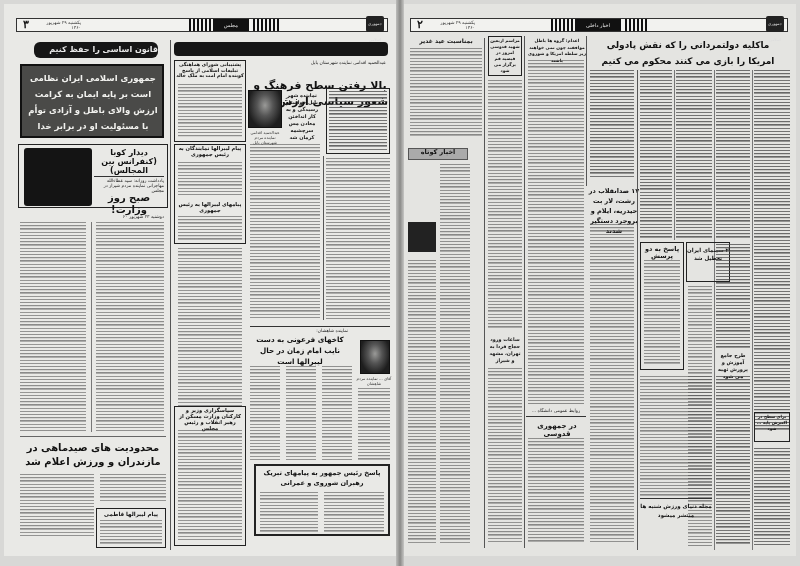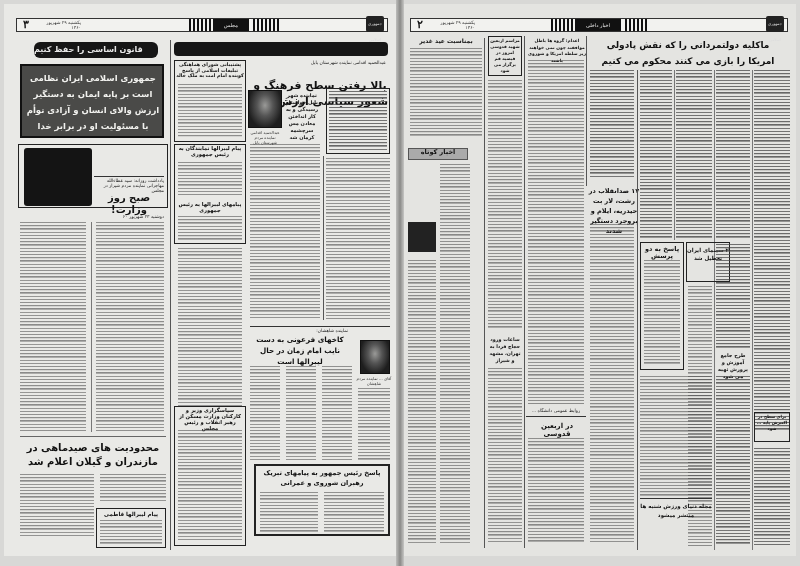--- a/index.html
+++ b/index.html
@@ -28,21 +28,21 @@
          opacity: 0.55; }
   .txt.dense { opacity: 0.75; }
   .vrule { position: absolute; width: 1px; background: #333; }
   .hrule { position: absolute; height: 1px; background: #333; }
   .box { position: absolute; border: 1px solid #222; }
   .boxthick { position: absolute; border: 2px solid #222; }
   .hl { position: absolute; direction: rtl; text-align: center; font-family: "DejaVu Sans", sans-serif; font-weight: bold; color: #111; line-height: 1.15; }
   .kicker { position: absolute; direction: rtl; text-align: right; font-size: 4.5px; color: #222; }
   .photo { position: absolute; background: radial-gradient(ellipse at 50% 40%, #9a9a98 0%, #555 35%, #1e1e1e 75%); border: 1px solid #111; }
   .caption { position: absolute; direction: rtl; font-size: 4px; color: #333; text-align: center; line-height: 5px; }
-  .banner-dark { position: absolute; background: #161616; color: #e8e8e8; direction: rtl; text-align: left; font-weight: bold; }
+  .banner-dark { position: absolute; background: #161616; color: #e8e8e8; direction: rtl; text-align: right; font-weight: bold; }
 </style>
 </head>
 <body>
 
 <div class="spread">
 
   <div class="page left">
 
     <div class="strip" style="left:12px; width:372px;">
       <span class="pgnum">۳</span>
@@ -63,36 +63,37 @@
           <i></i>
           <i></i>
           <i></i>
           <i></i>
         </span>
       <span class="logo">جمهوری اسلامی</span>
     </div>
 
     <div class="banner-dark" style="left:30px; top:38px; width:124px; height:16px; border-radius:6px; font-size:8px; line-height:16px;">قانون اساسی را حفظ کنیم</div>
     <div class="abs" style="left:16px; top:60px; width:144px; height:74px; background:#4a4a48; border:2px solid #111;">
-      <div class="hl" style="left:4px; top:4px; width:134px; color:#f1f1ee; font-size:8.5px; line-height:16px;">جمهوری اسلامی ایران نظامی است بر پایه ایمان به دستگیر ارزش والای انسان و آزادی توأم با مسئولیت او در برابر خدا</div>
+      <div class="hl" style="left:4px; top:4px; width:134px; color:#f1f1ee; font-size:8.5px; line-height:16px;">جمهوری اسلامی ایران نظامی است بر پایه ایمان به کرامت ارزش والای باطل و آزادی توأم با مسئولیت او در برابر خدا</div>
     </div>
 
     <div class="box" style="left:14px; top:140px; width:150px; height:64px;"></div>
     <div class="abs" style="left:20px; top:144px; width:68px; height:58px; background:#141414; border-radius:3px;"></div>
+    <div class="hl" style="left:90px; top:144px; width:70px; font-size:8px;">دیدار کوبا (کنفرانس بین المجالس)</div>
     <div class="hrule" style="left:90px; top:172px; width:70px;"></div>
     <div class="kicker" style="left:90px; top:174px; width:70px;">یادداشت روزانه: سید عطاءالله مهاجرانی نماینده مردم شیراز در مجلس</div>
     <div class="hl" style="left:90px; top:188px; width:70px; font-size:10px;">صبح روز وزارت!</div>
     <div class="kicker" style="left:110px; top:210px; width:50px;">دوشنبه ۲۳ شهریور ۶۰</div>
 
     <div class="txt" style="left:16px; top:218px; width:66px; height:210px;"></div>
     <div class="txt" style="left:92px; top:218px; width:68px; height:210px;"></div>
     <div class="vrule" style="left:87px; top:218px; height:210px; background:#777;"></div>
 
     <div class="hrule" style="left:16px; top:432px; width:146px; background:#666;"></div>
-    <div class="hl" style="left:16px; top:437px; width:146px; font-size:10px; line-height:14px;">محدودیت های صیدماهی در مازندران و گیلان اعلام شد</div>
+    <div class="hl" style="left:16px; top:437px; width:146px; font-size:10px; line-height:14px;">محدودیت های صیدماهی در مازندران و ورزش اعلام شد</div>
     <div class="txt" style="left:16px; top:470px; width:74px; height:64px;"></div>
     <div class="txt" style="left:96px; top:470px; width:66px; height:28px;"></div>
     <div class="box" style="left:92px; top:504px; width:70px; height:40px;"></div>
     <div class="hl" style="left:92px; top:507px; width:70px; font-size:5.5px;">پیام لیبرالها فاطمی</div>
     <div class="txt" style="left:96px; top:516px; width:62px; height:24px;"></div>
 
     <div class="vrule" style="left:166px; top:36px; height:510px; background:#555;"></div>
 
     <div class="abs" style="left:170px; top:38px; width:214px; height:14px; background:#161616; border-radius:4px;"></div>
 
@@ -177,21 +178,21 @@
     <div class="txt" style="left:84px; top:76px; width:34px; height:250px;"></div>
     <div class="hl" style="left:84px; top:332px; width:34px; font-size:4.8px; line-height:7px;">ساعات ورود حجاج فردا به تهران، مشهد و شیراز</div>
     <div class="txt" style="left:84px; top:364px; width:34px; height:176px;"></div>
     <div class="vrule" style="left:120px; top:32px; height:512px; background:#555;"></div>
 
     <div class="hl" style="left:124px; top:34px; width:58px; font-size:4.4px; line-height:6.5px;">اعدام: گروه ها باطل موافقند چون نمی خواهند زیر سلطه امریکا و شوروی باشند</div>
     <div class="txt" style="left:124px; top:56px; width:56px; height:180px;"></div>
     <div class="txt" style="left:124px; top:236px; width:56px; height:164px;"></div>
     <div class="kicker" style="left:124px; top:404px; width:56px; text-align:center;">روابط عمومی دانشگاه ...</div>
     <div class="hrule" style="left:122px; top:412px; width:60px;"></div>
-    <div class="hl" style="left:124px; top:418px; width:58px; font-size:7px;">در اربعین قدوسی</div>
+    <div class="hl" style="left:124px; top:418px; width:58px; font-size:7px;">در جمهوری قدوسی</div>
     <div class="txt" style="left:124px; top:434px; width:56px; height:104px;"></div>
 
     <div class="hl" style="left:182px; top:182px; width:56px; font-size:6.5px; line-height:10px;">۱۷ ضدانقلاب در رشت، لار بت حیدریه، ایلام و بروجرد دستگیر شدند</div>
     <div class="vrule" style="left:182px; top:32px; height:150px; background:#555;"></div>
 
     <div class="hl" style="left:194px; top:50px; width:180px; font-size:9px; line-height:14px;">امریکا را بازی می کنند محکوم می کنیم</div>
     <div class="hl" style="left:194px; top:34px; width:180px; font-size:9px; line-height:14px;">ماکلیه دولتمردانی را که نقش پادولی</div>
 
     <div class="txt dense" style="left:186px; top:66px; width:44px; height:108px;"></div>
     <div class="txt dense" style="left:236px; top:66px; width:32px; height:170px;"></div>

